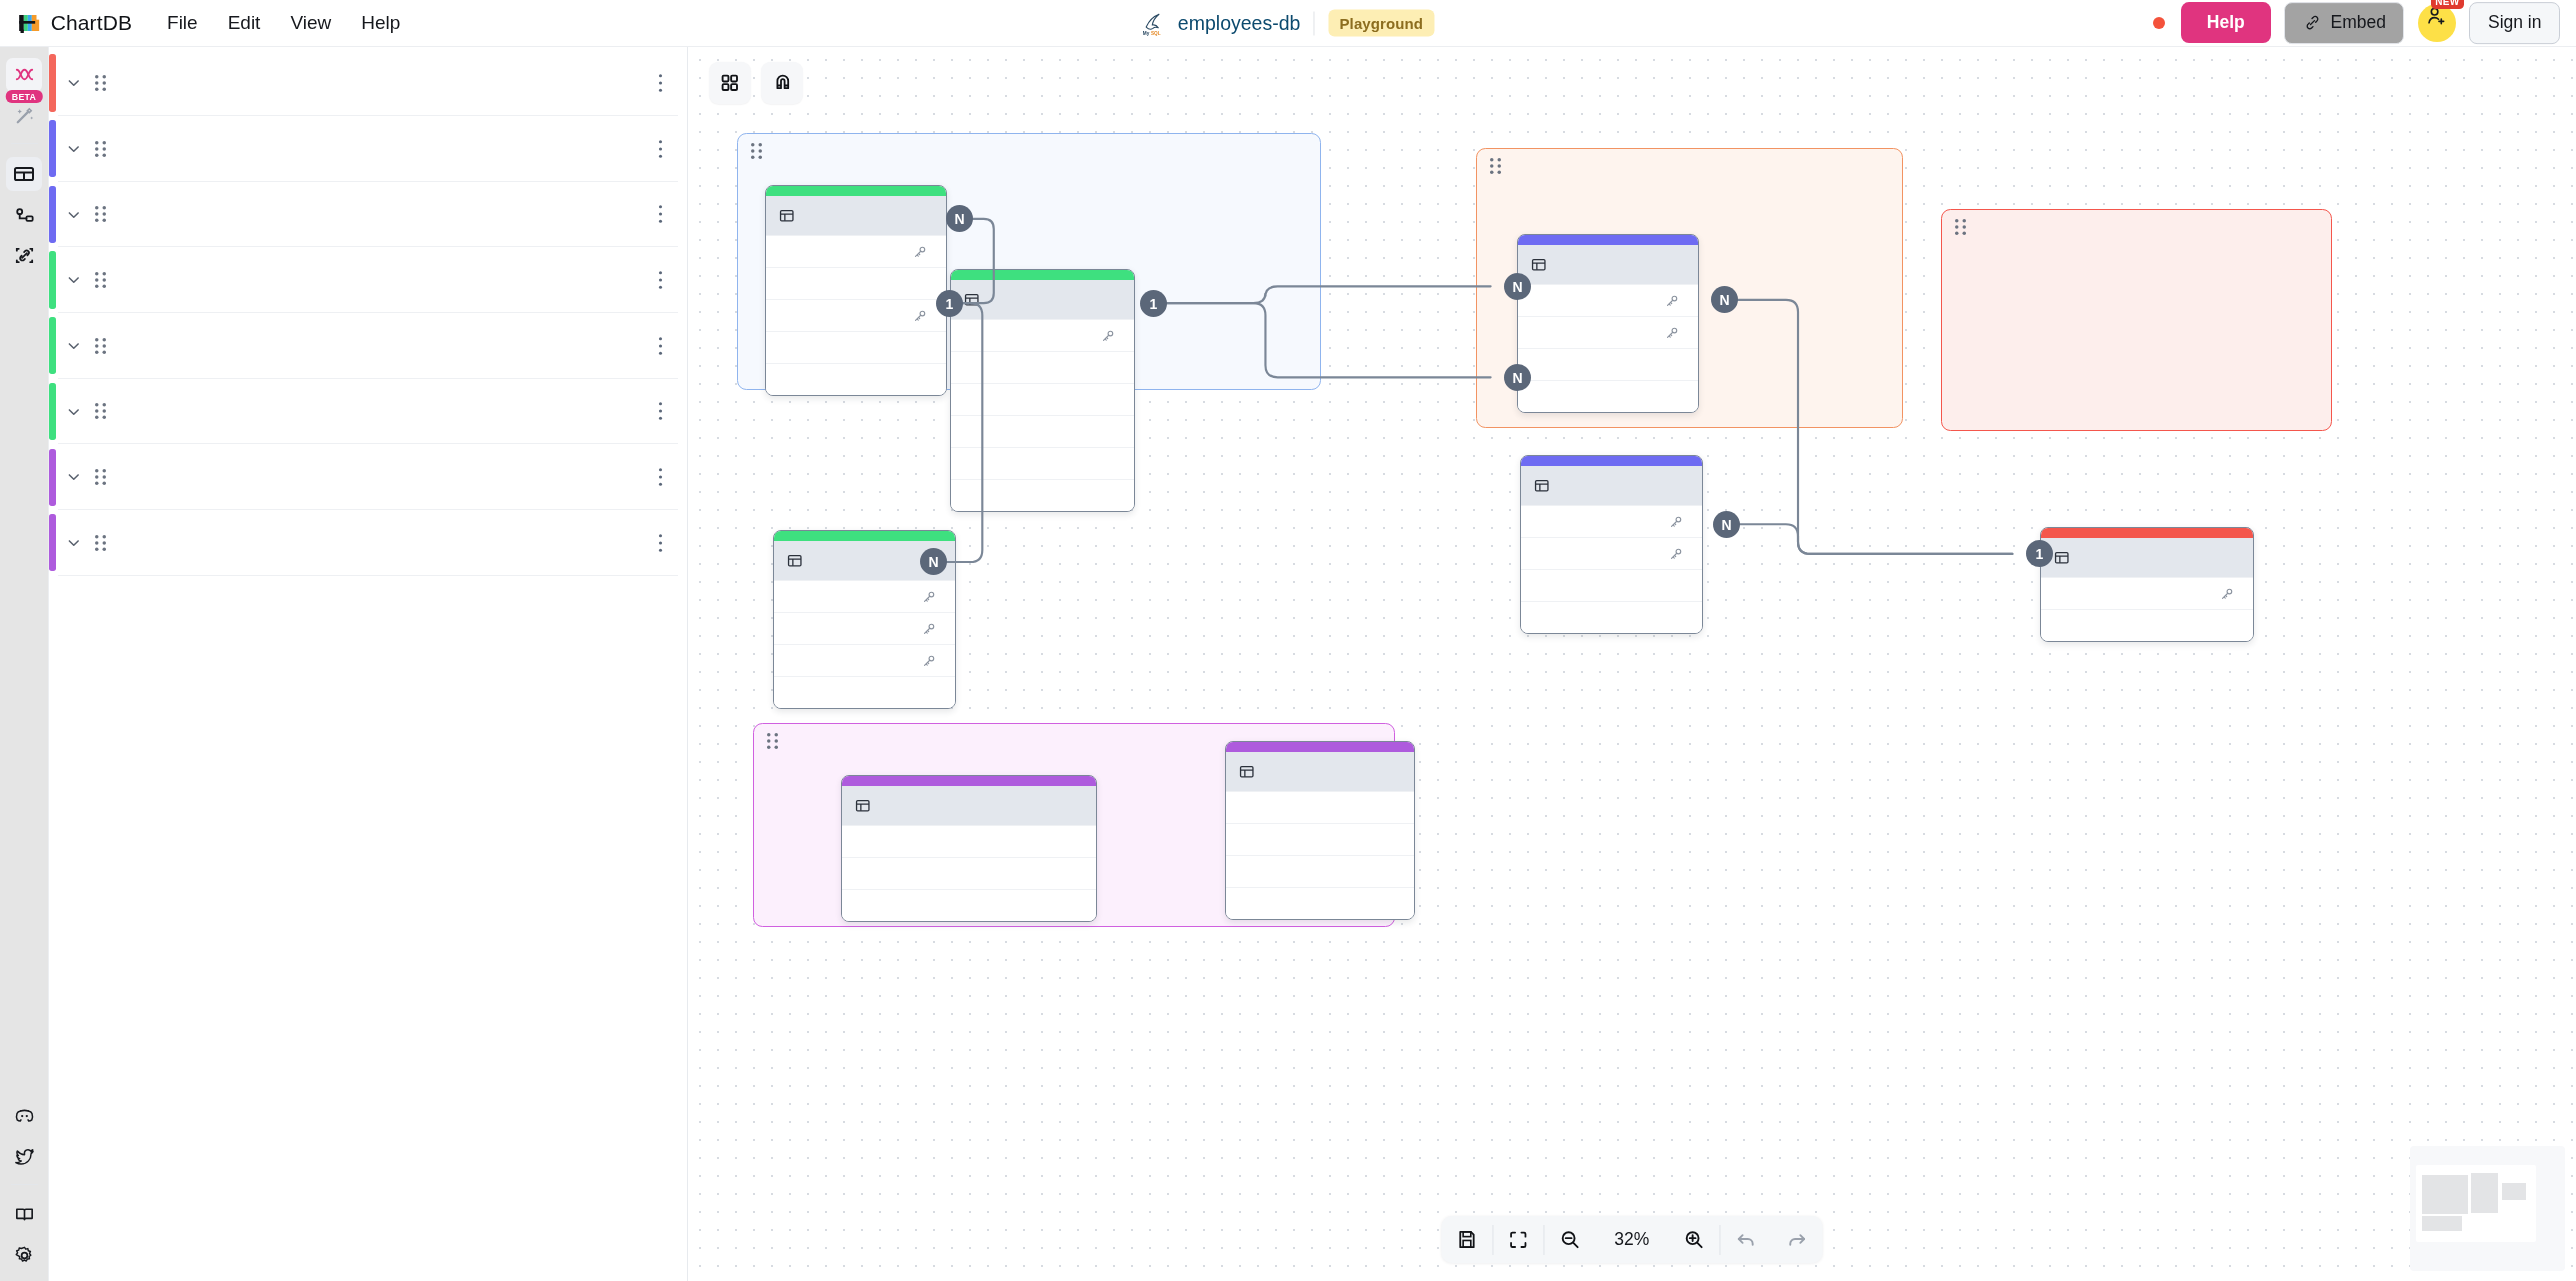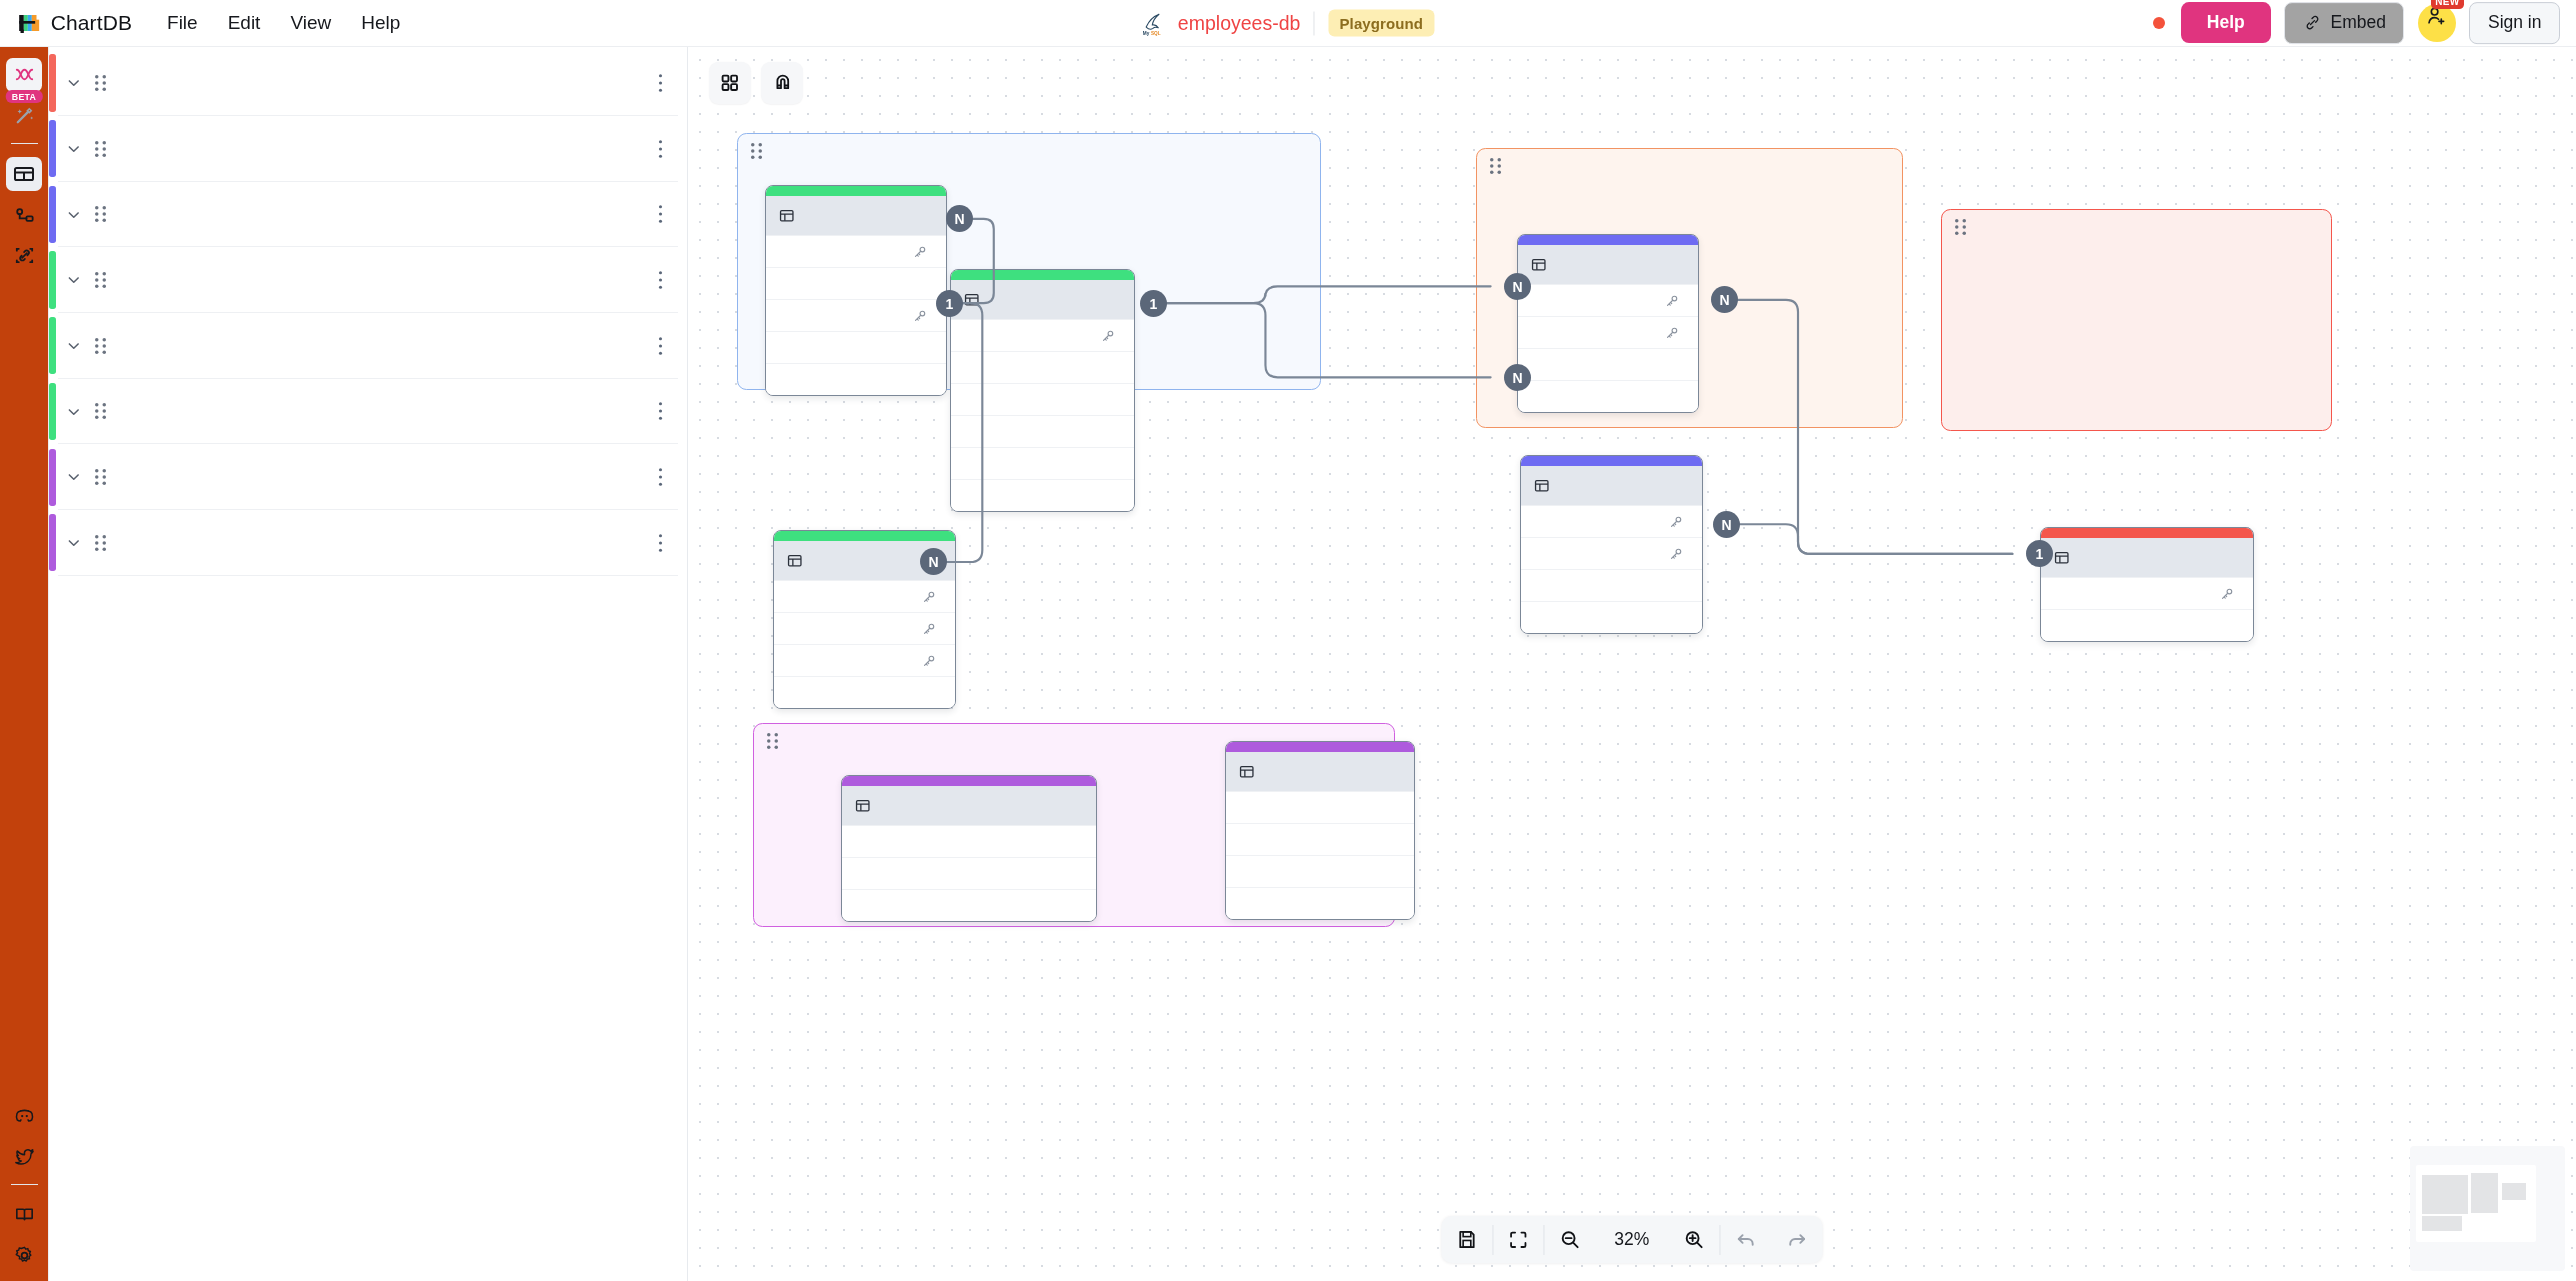--- a/index.html
+++ b/index.html
@@ -23,21 +23,21 @@
   .menu { display: flex; align-items: center; gap: 0px; margin-left: 20px; }
   .menu-item {
     font-size: 19px; color: #16181d; padding: 5.4px 15px; border-radius: 5.4px; cursor: pointer;
   }
 
   .titleblock {
     position: absolute; left: 50%; top: 50%; transform: translate(-50%,-50%);
     display: flex; align-items: center; gap: 10.8px; white-space: nowrap;
   }
   .db-icon { width: 25.6px; height: 27px; display: block; }
-  .db-name { font-size: 19.5px; color: #ef4444; font-weight: 400; }
+  .db-name { font-size: 19.5px; color: #0c4a6e; font-weight: 400; }
   .divider-v { width: 0.7px; height: 24px; background: #dfe2e7; margin: 0 2.7px; }
   .pill-playground {
     background: #fdeeb4; color: #8c6d1f; font-size: 15px; font-weight: 700;
     border-radius: 6px; padding: 4.7px 11.5px; letter-spacing: 0.1px;
   }
 
   .top-right {
     position: absolute; right: 16px; top: 50%; transform: translateY(-50%);
     display: flex; align-items: center; gap: 13.5px;
   }
@@ -60,21 +60,21 @@
     font-size: 10px; font-weight: 700; border-radius: 4.7px; padding: 1.3px 4.7px; letter-spacing: 0.2px;
   }
   .btn-signin {
     background: #f5f7f9; color: #16181d; font-size: 17.5px;
     border: 0.7px solid #c9ced6; border-radius: 8px; padding: 9.4px 17.5px; cursor: pointer;
   }
 
   
   .rail {
     position: absolute; left: 0; top: 47px; width: 49px; height: 1235px;
-    background: #c2410c; border-right: 0.7px solid #eceef1;
+    background: #e5e5e5; border-right: 0.7px solid #eceef1;
     display: flex; flex-direction: column; align-items: center; z-index: 30;
   }
   .rail-btn {
     width: 36px; height: 34px; border-radius: 6.7px; margin-top: 6.7px;
     display: flex; align-items: center; justify-content: center; cursor: pointer; position: relative;
   }
   .rail-btn.active { background: #eceef2; }
   .rail-beta {
     position: absolute; top: -8px; left: 50%; transform: translateX(-50%);
     background: #e0347f; color: #fff; font-size: 8.8px; font-weight: 700;

